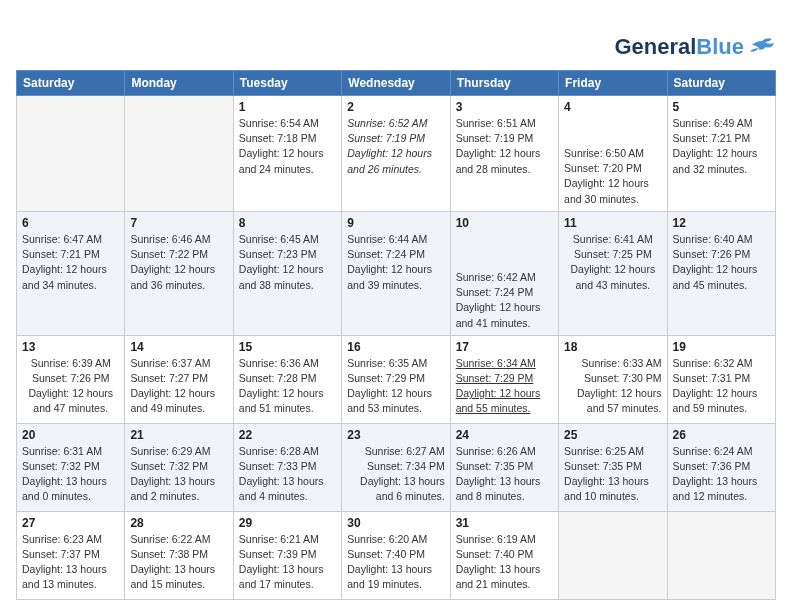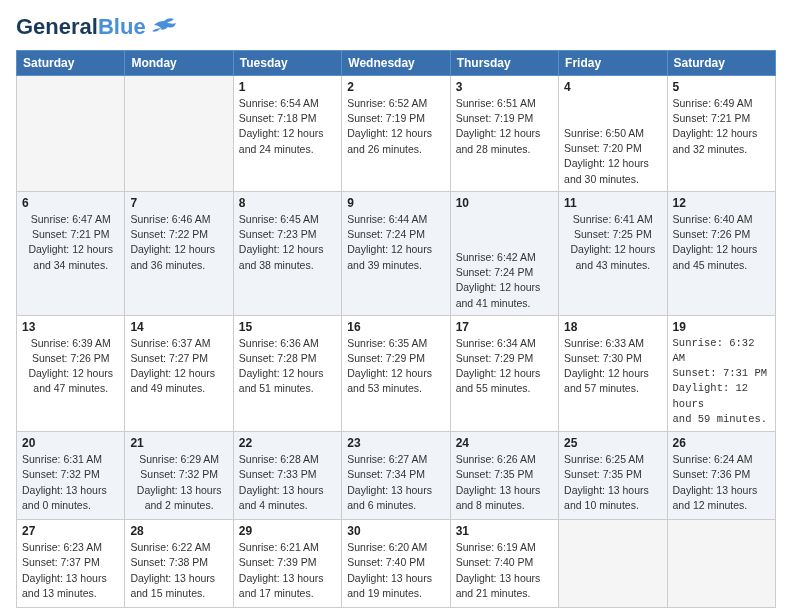--- a/index.html
+++ b/index.html
@@ -5,23 +5,24 @@
     * { box-sizing: border-box; margin: 0; padding: 0; }
     body {
       font-family: Arial, sans-serif;
       background: #fff;
       width: 792px;
       min-height: 612px;
       padding: 16px;
     }
     .header {
       display: flex;
-      justify-content: flex-start;
+      justify-content: flex-end;
       align-items: flex-start;
       margin-bottom: 12px;
+      margin-top: 20px;
     }
     .logo {
       display: flex;
       flex-direction: column;
       align-items: flex-start;
     }
     .logo-wrapper {
       display: flex;
       align-items: center;
       gap: 4px;
@@ -122,21 +123,21 @@
         <td class="empty"></td>
         <td>
           <span class="day-num">1</span>
           <div class="day-info" style="white-space: pre-line;">Sunrise: 6:54 AM
 Sunset: 7:18 PM
 Daylight: 12 hours
 and 24 minutes.</div>
         </td>
         <td>
           <span class="day-num">2</span>
-          <div class="day-info" style="white-space: pre-line;">Sunrise: 6:52 AM
+          <div class="day-info" style="white-space: pre-line; font-style: italic;">Sunrise: 6:52 AM
 Sunset: 7:19 PM
 Daylight: 12 hours
 and 26 minutes.</div>
         </td>
         <td>
           <span class="day-num">3</span>
           <div class="day-info" style="white-space: pre-line;">Sunrise: 6:51 AM
 Sunset: 7:19 PM
 Daylight: 12 hours
 and 28 minutes.</div>
@@ -152,21 +153,21 @@
           <span class="day-num">5</span>
           <div class="day-info" style="white-space: pre-line;">Sunrise: 6:49 AM
 Sunset: 7:21 PM
 Daylight: 12 hours
 and 32 minutes.</div>
         </td>
       </tr>
       <tr class="alt-row">
         <td>
           <span class="day-num">6</span>
-          <div class="day-info" style="white-space: pre-line; text-align: center;">Sunrise: 6:47 AM
+          <div class="day-info" style="white-space: pre-line;">Sunrise: 6:47 AM
 Sunset: 7:21 PM
 Daylight: 12 hours
 and 34 minutes.</div>
         </td>
         <td>
           <span class="day-num">7</span>
           <div class="day-info" style="white-space: pre-line;">Sunrise: 6:46 AM
 Sunset: 7:22 PM
 Daylight: 12 hours
 and 36 minutes.</div>
@@ -231,65 +232,65 @@
         </td>
         <td>
           <span class="day-num">16</span>
           <div class="day-info" style="white-space: pre-line;">Sunrise: 6:35 AM
 Sunset: 7:29 PM
 Daylight: 12 hours
 and 53 minutes.</div>
         </td>
         <td>
           <span class="day-num">17</span>
-          <div class="day-info" style="white-space: pre-line;">Sunrise: 6:34 AM
+          <div class="day-info" style="white-space: pre-line; text-decoration: underline;">Sunrise: 6:34 AM
 Sunset: 7:29 PM
 Daylight: 12 hours
 and 55 minutes.</div>
         </td>
         <td>
           <span class="day-num">18</span>
-          <div class="day-info" style="white-space: pre-line;">Sunrise: 6:33 AM
+          <div class="day-info" style="white-space: pre-line; text-align: right;">Sunrise: 6:33 AM
 Sunset: 7:30 PM
 Daylight: 12 hours
 and 57 minutes.</div>
         </td>
         <td>
           <span class="day-num">19</span>
-          <div class="day-info" style="white-space: pre-line; font-family: Liberation Mono, monospace;">Sunrise: 6:32 AM
+          <div class="day-info" style="white-space: pre-line;">Sunrise: 6:32 AM
 Sunset: 7:31 PM
 Daylight: 12 hours
 and 59 minutes.</div>
         </td>
       </tr>
       <tr class="alt-row">
         <td>
           <span class="day-num">20</span>
           <div class="day-info" style="white-space: pre-line;">Sunrise: 6:31 AM
 Sunset: 7:32 PM
 Daylight: 13 hours
 and 0 minutes.</div>
         </td>
         <td>
           <span class="day-num">21</span>
-          <div class="day-info" style="white-space: pre-line; text-align: center;">Sunrise: 6:29 AM
+          <div class="day-info" style="white-space: pre-line;">Sunrise: 6:29 AM
 Sunset: 7:32 PM
 Daylight: 13 hours
 and 2 minutes.</div>
         </td>
         <td>
           <span class="day-num">22</span>
           <div class="day-info" style="white-space: pre-line;">Sunrise: 6:28 AM
 Sunset: 7:33 PM
 Daylight: 13 hours
 and 4 minutes.</div>
         </td>
         <td>
           <span class="day-num">23</span>
-          <div class="day-info" style="white-space: pre-line;">Sunrise: 6:27 AM
+          <div class="day-info" style="white-space: pre-line; text-align: right;">Sunrise: 6:27 AM
 Sunset: 7:34 PM
 Daylight: 13 hours
 and 6 minutes.</div>
         </td>
         <td>
           <span class="day-num">24</span>
           <div class="day-info" style="white-space: pre-line;">Sunrise: 6:26 AM
 Sunset: 7:35 PM
 Daylight: 13 hours
 and 8 minutes.</div>

